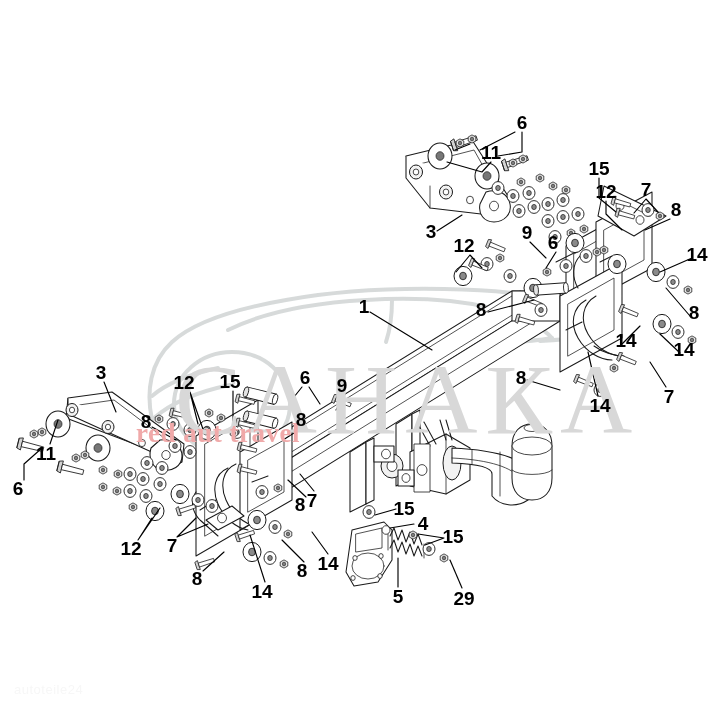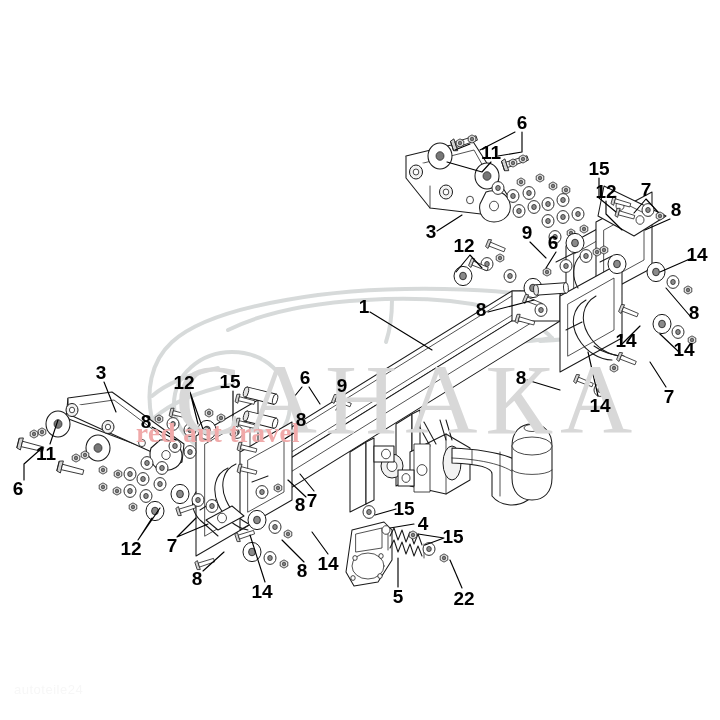--- a/index.html
+++ b/index.html
@@ -511,17 +511,17 @@
       <div class="callout-num" style="left: 172px; top: 545px;">7</div>
       <div class="callout-num" style="left: 300px; top: 504px;">8</div>
       <div class="callout-num" style="left: 404px; top: 508px;">15</div>
       <div class="callout-num" style="left: 423px; top: 523px;">4</div>
       <div class="callout-num" style="left: 453px; top: 536px;">15</div>
       <div class="callout-num" style="left: 197px; top: 578px;">8</div>
       <div class="callout-num" style="left: 262px; top: 591px;">14</div>
       <div class="callout-num" style="left: 302px; top: 570px;">8</div>
       <div class="callout-num" style="left: 328px; top: 563px;">14</div>
       <div class="callout-num" style="left: 398px; top: 596px;">5</div>
-      <div class="callout-num" style="left: 464px; top: 598px;">22</div>
+      <div class="callout-num" style="left: 464px; top: 598px;">29</div>
       <div class="callout-num" style="left: 312px; top: 500px;">7</div>
     </div>
 
 </div>
 
 </body></html>

